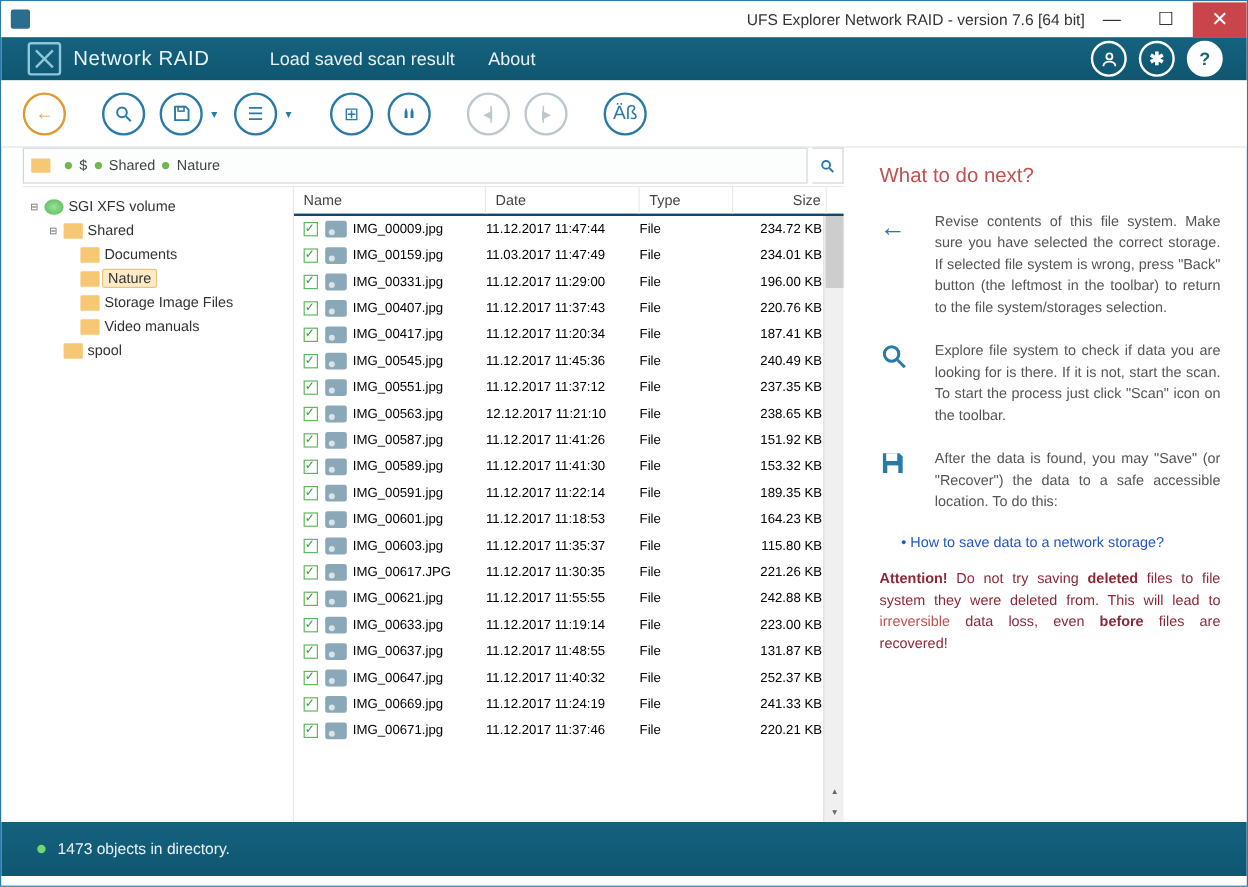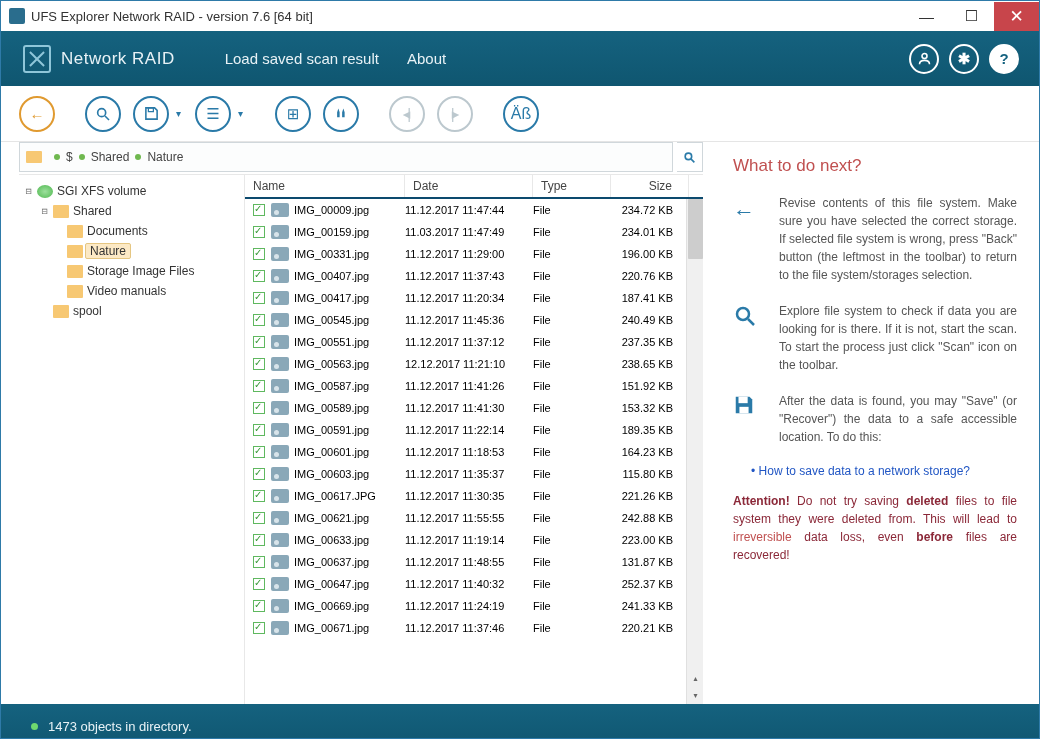--- a/index.html
+++ b/index.html
@@ -1,23 +1,23 @@
 <!DOCTYPE html>
 <html><head>
 <meta charset="utf-8">
 <style>
 *{box-sizing:border-box;margin:0;padding:0;font-family:"Segoe UI",Arial,sans-serif}
 body{background:#fff;width:1040px;height:739px;overflow:hidden;border:1px solid #2e7aa8}
 .titlebar{height:30px;background:#fff;display:flex;align-items:center;padding:0 0 0 8px;font-size:13px;color:#333}
 .titlebar-icon{width:16px;height:16px;background:#2a6d8d;margin-right:6px;border-radius:2px}
-.titlebar-text{flex:1;text-align:left}
+.titlebar-text{flex:1;text-align:right}
 .titlebar-btns{display:flex}
 .titlebar-btn{width:45px;height:29px;display:flex;align-items:center;justify-content:center;font-size:15px;color:#333}
 .titlebar-btn.close{background:#c8454b;color:#fff;font-size:17px}
-.menubar{height:55px;background:linear-gradient(#15627f,#0f5670);display:flex;align-items:center;padding:0 20px 0 22px;color:#fff}
+.menubar{height:36px;background:linear-gradient(#15627f,#0f5670);display:flex;align-items:center;padding:0 20px 0 22px;color:#fff}
 .logo-hex{width:28px;height:28px;border:2px solid #8fc6d9;transform:rotate(0deg);border-radius:3px;display:flex;align-items:center;justify-content:center;margin-right:10px;position:relative}
 .logo-hex::before{content:"";position:absolute;width:20px;height:2px;background:#8fc6d9;transform:rotate(45deg)}
 .logo-hex::after{content:"";position:absolute;width:20px;height:2px;background:#8fc6d9;transform:rotate(-45deg)}
 .logo-text{font-size:17px;font-weight:400;letter-spacing:.5px;color:#e8f2f6}
 .menu-items{display:flex;gap:28px;margin-left:50px;font-size:15px}
 .menu-item{color:#e8f2f6;cursor:pointer}
 .menu-right{margin-left:auto;display:flex;gap:10px}
 .circ-btn{width:30px;height:30px;border:2px solid #fff;border-radius:50%;display:flex;align-items:center;justify-content:center;color:#fff;font-size:15px;font-weight:bold}
 .toolbar{height:56px;background:#fff;display:flex;align-items:center;padding:0 18px;gap:12px;border-bottom:1px solid #e5e5e5}
 .tb-btn{width:36px;height:36px;border:2px solid #2a7aa8;border-radius:50%;display:flex;align-items:center;justify-content:center;color:#2a7aa8;font-size:15px;position:relative}
@@ -48,21 +48,21 @@
 .fl-col{padding:4px 8px;border-right:1px solid #e8e8e8}
 .fl-rows{flex:1;overflow:hidden;font-size:11px}
 .fl-row{display:flex;height:22px;align-items:center}
 .fl-chk{width:12px;height:12px;border:1px solid #5fb85f;margin:0 6px;position:relative}
 .fl-chk::after{content:"✓";color:#3a9a3a;font-size:10px;position:absolute;top:-2px;left:0}
 .fl-thumb{width:18px;height:14px;background:#8aa8b8;border-radius:2px;margin-right:5px;position:relative}
 .fl-thumb::after{content:"";position:absolute;bottom:2px;left:3px;width:5px;height:5px;background:#d8e4ea;border-radius:50%}
 .col-name{width:160px;display:flex;align-items:center;padding-left:2px}
 .col-date{width:128px}
 .col-type{width:78px}
-.col-size{width:78px;text-align:right;padding-right:16px}
+.col-size{width:78px;text-align:right;padding-right:4px}
 .scrollbar{position:absolute;right:0;top:24px;bottom:0;width:17px;background:#f0f0f0;border-left:1px solid #e0e0e0}
 .scrollthumb{position:absolute;top:0;width:15px;left:1px;height:60px;background:#cdcdcd;border-radius:1px}
 .scroll-ar{position:absolute;width:15px;height:17px;left:1px;display:flex;align-items:center;justify-content:center;font-size:8px;color:#666}
 .right-panel{flex:1;padding:8px 22px 0 30px;font-size:12px;color:#333;overflow:hidden}
 .rp-title{color:#c05050;font-size:17px;font-weight:400;margin:6px 0 18px}
 .rp-item{display:flex;margin-bottom:18px;gap:16px}
 .rp-icon{width:30px;flex-shrink:0;color:#2a7aa8;font-size:22px;padding-top:2px}
 .rp-text{flex:1;text-align:justify;line-height:1.5;color:#555}
 .rp-list{margin:8px 0 0 14px}
 .rp-list li{margin-bottom:8px;line-height:1.45;color:#555}

